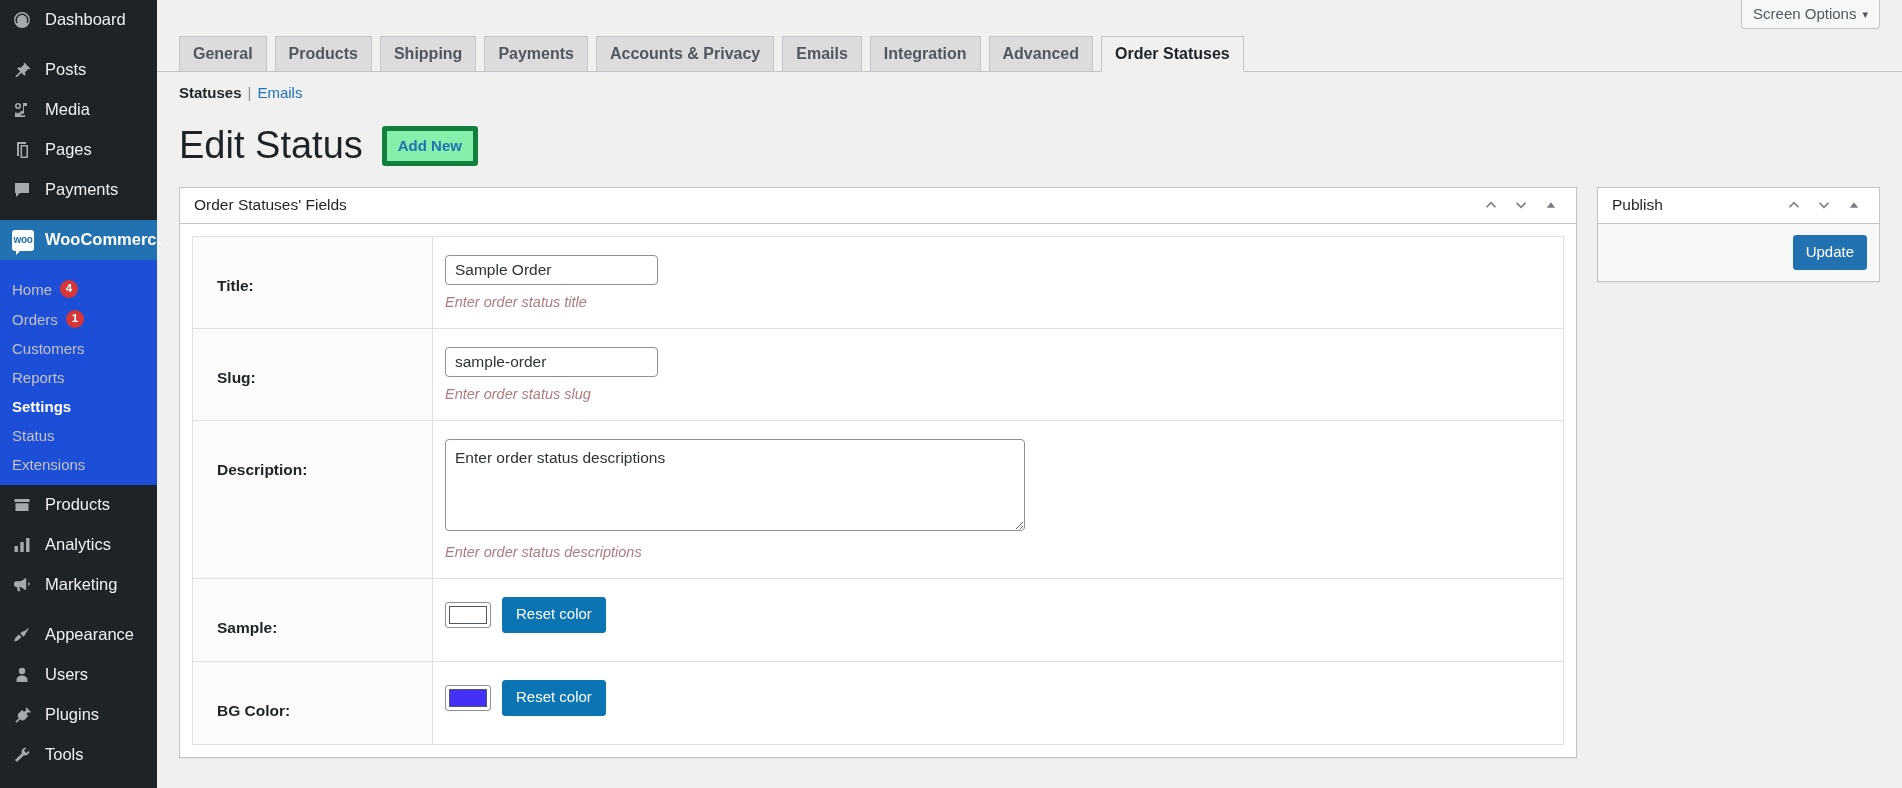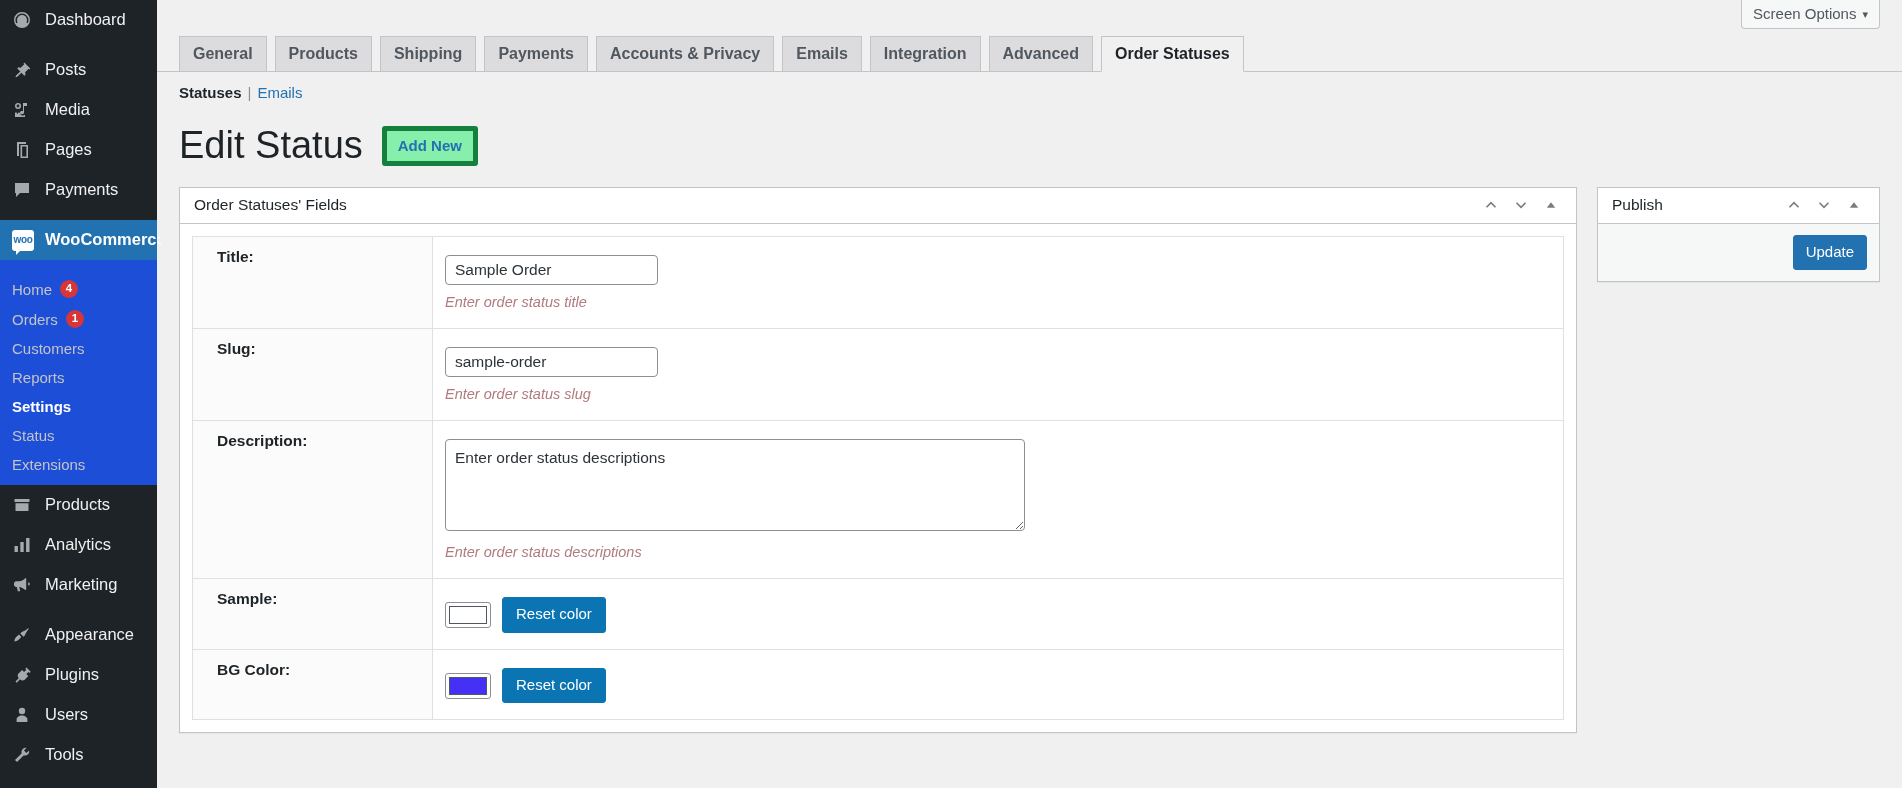--- a/index.html
+++ b/index.html
@@ -224,21 +224,21 @@
     border-collapse: collapse;
     border: 1px solid #e0e0e0;
     background: #fbfbfb;
   }
   table.form-table tr { border-bottom: 1px solid #e0e0e0; }
   table.form-table tr:last-child { border-bottom: none; }
   table.form-table th {
     width: 240px;
     text-align: left;
     vertical-align: top;
-    padding: 11px 10px 24px 24px;
+    padding: 40px 10px 24px 24px;
     font-size: 15.5px;
     font-weight: 700;
     color: #1d2327;
     border-right: 1px solid #e0e0e0;
     background: #fbfbfb;
   }
   table.form-table td {
     padding: 18px 12px 16px 12px;
     vertical-align: top;
     background: #fff;
@@ -451,34 +451,34 @@
         <svg width="20" height="20" viewBox="0 0 20 20" fill="currentColor">
             <path d="M15.8 3.5c-1.4 1.2-3.8 2.7-6 3.6l-1.5 1.3 3.3 3.3 1.3-1.5c.9-2.2 2.4-4.6 3.6-6 .4-.5-.2-1.1-.7-.7zM7 9.5l-2.8 2.4c-.8.7-1.3 1.6-1.5 2.6l-.4 2 2-.4c1-.2 1.9-.7 2.6-1.5L9.3 12 7 9.5z"></path>
           </svg>
       </span>
       <span>Appearance</span>
     </div>
 
     <div class="menu-item">
       <span class="mi-icon">
         <svg width="20" height="20" viewBox="0 0 20 20" fill="currentColor">
-            <path d="M14.5 2.5l-1.2 1.2 1 1-2.2 2.2-2-2-3.6 3.6a3.5 3.5 0 00.4 4.6l-3.4 3.4 1.2 1.2 3.4-3.4a3.5 3.5 0 004.6.4l3.6-3.6-2-2 2.2-2.2 1 1 1.2-1.2-4.2-4.2z"></path>
-          </svg>
-      </span>
-      <span>Plugins</span>
-    </div>
-
-    <div class="menu-item">
-      <span class="mi-icon">
-        <svg width="20" height="20" viewBox="0 0 20 20" fill="currentColor">
             <circle cx="10" cy="6" r="3.2"></circle>
             <path d="M10 10.6c-3 0-5.4 1.8-5.4 4v2.4h10.8v-2.4c0-2.2-2.4-4-5.4-4z"></path>
           </svg>
       </span>
       <span>Users</span>
+    </div>
+
+    <div class="menu-item">
+      <span class="mi-icon">
+        <svg width="20" height="20" viewBox="0 0 20 20" fill="currentColor">
+            <path d="M14.5 2.5l-1.2 1.2 1 1-2.2 2.2-2-2-3.6 3.6a3.5 3.5 0 00.4 4.6l-3.4 3.4 1.2 1.2 3.4-3.4a3.5 3.5 0 004.6.4l3.6-3.6-2-2 2.2-2.2 1 1 1.2-1.2-4.2-4.2z"></path>
+          </svg>
+      </span>
+      <span>Plugins</span>
     </div>
 
     <div class="menu-item">
       <span class="mi-icon">
         <svg width="20" height="20" viewBox="0 0 20 20" fill="currentColor">
             <path d="M14.6 2.8a4.4 4.4 0 00-5 5.6L3 15l2 2 6.6-6.6a4.4 4.4 0 005.6-5L14.4 8 12 5.6l2.6-2.8z"></path>
           </svg>
       </span>
       <span>Tools</span>
     </div>

